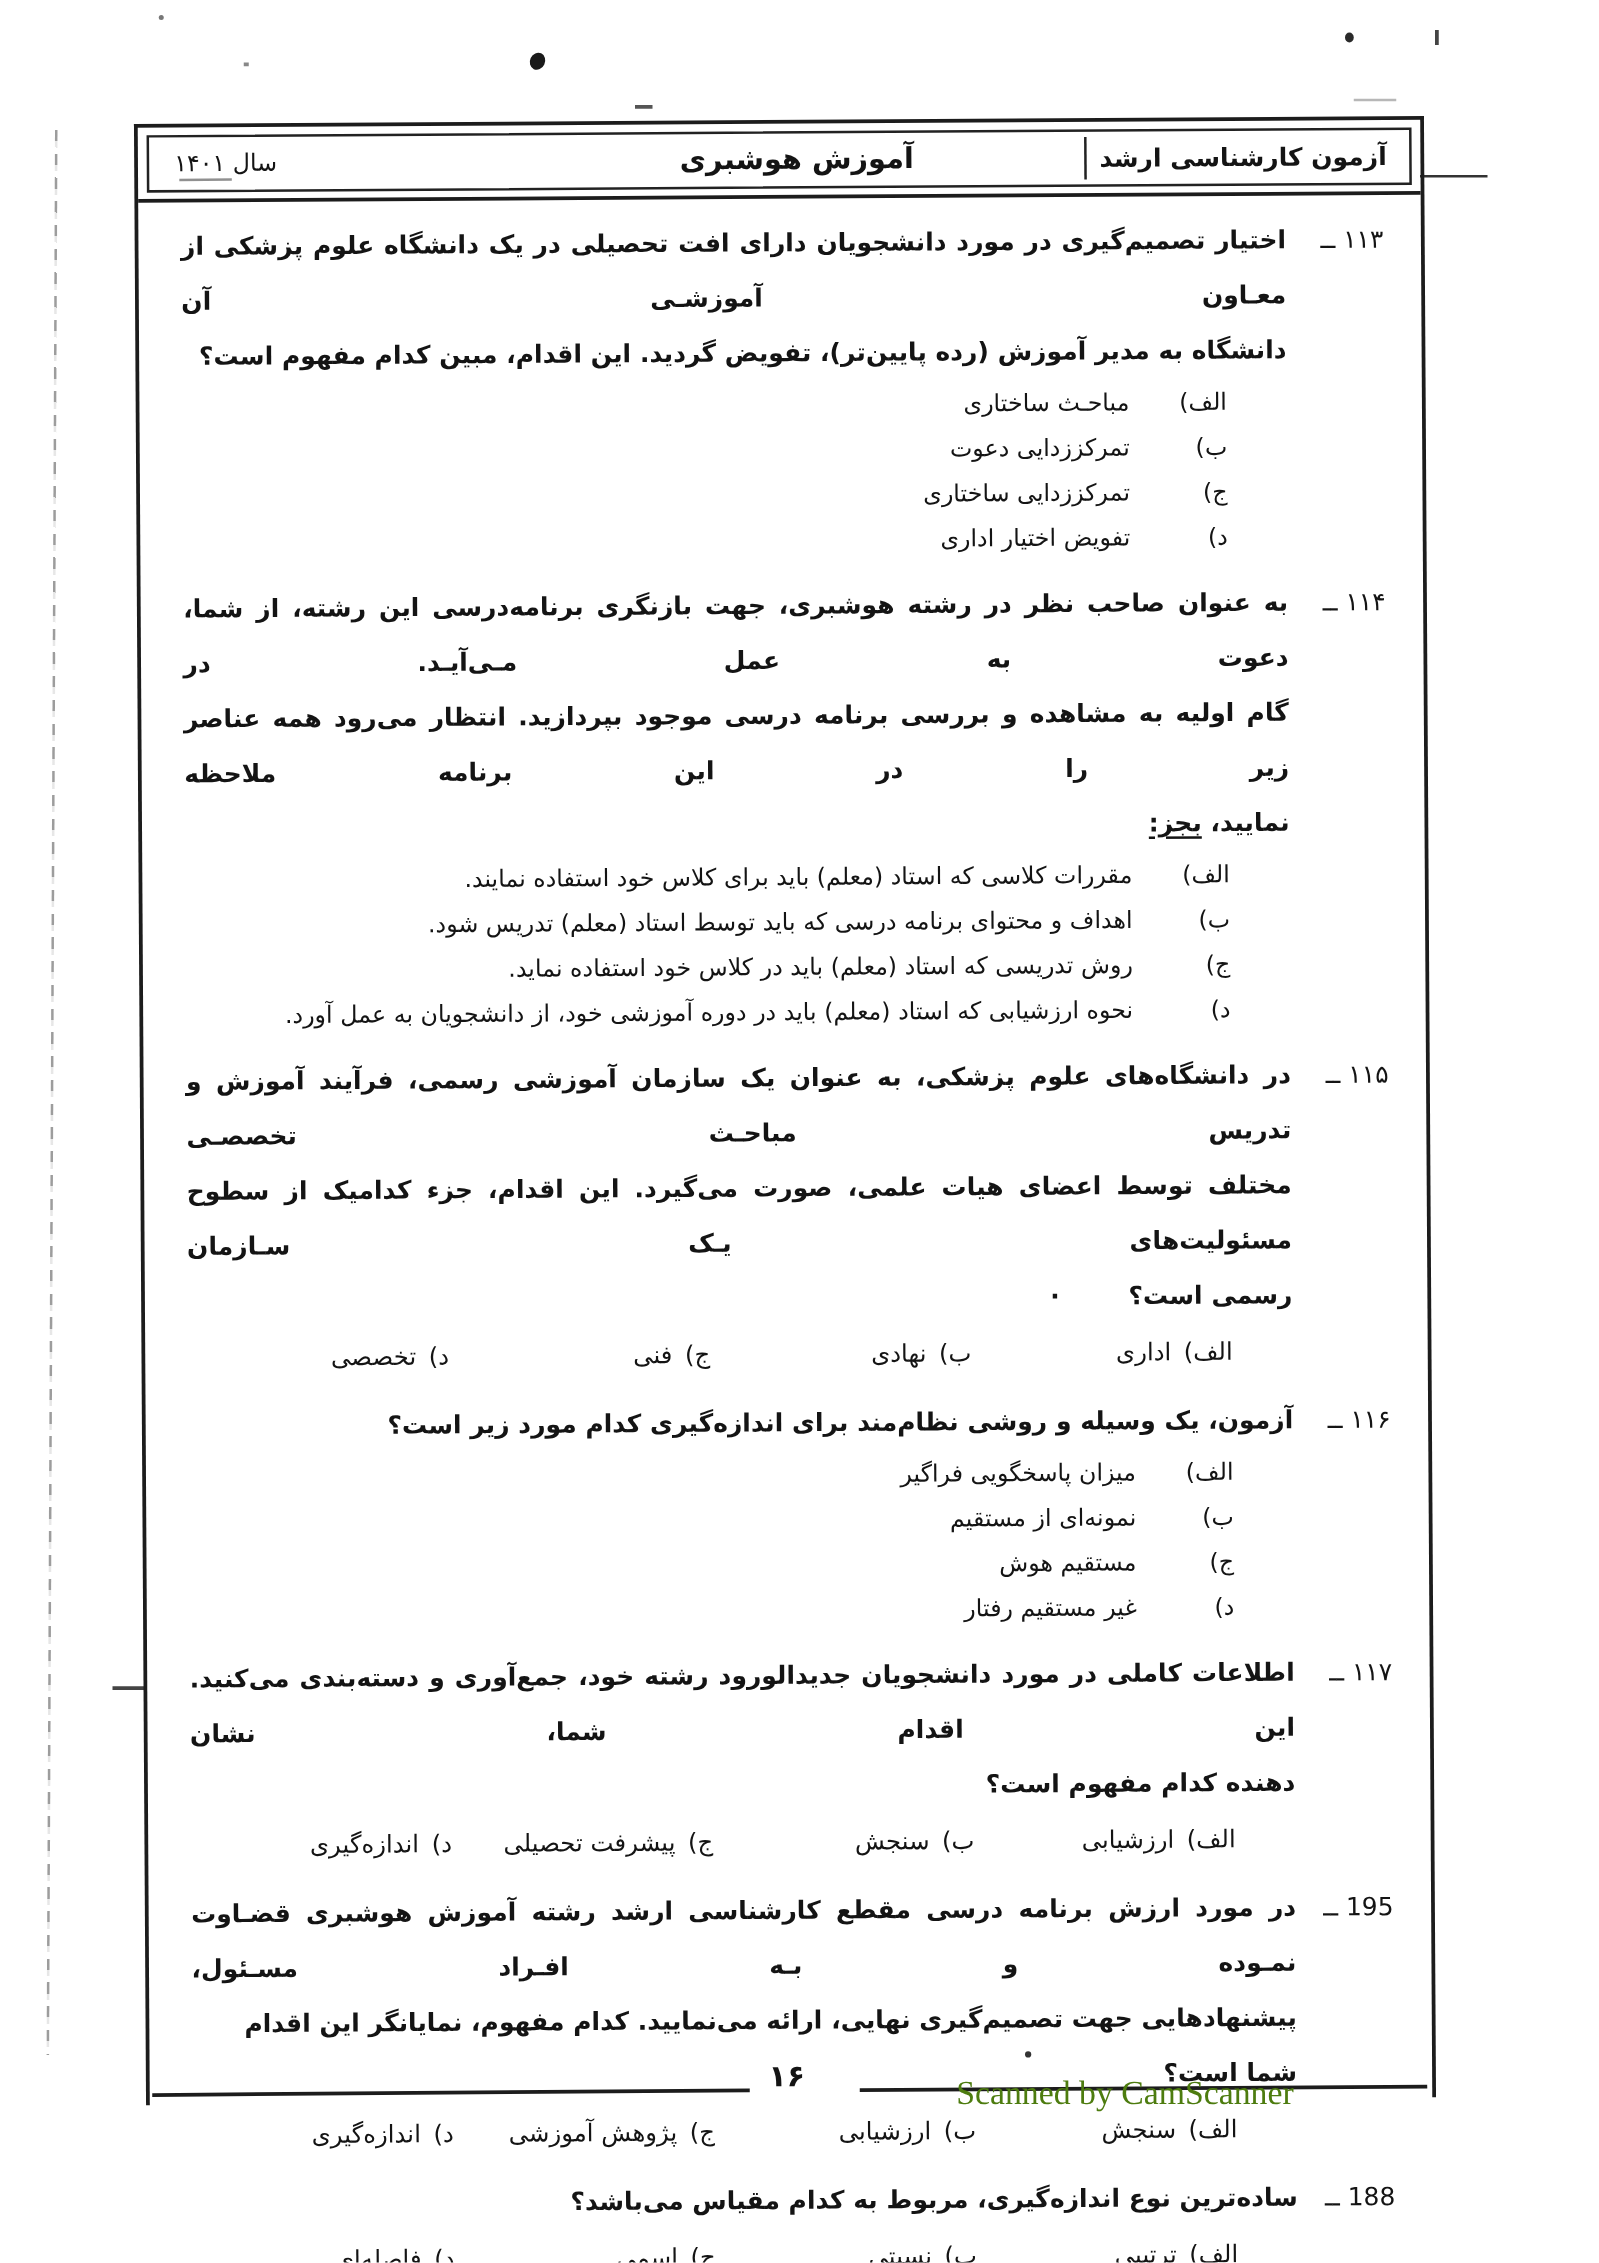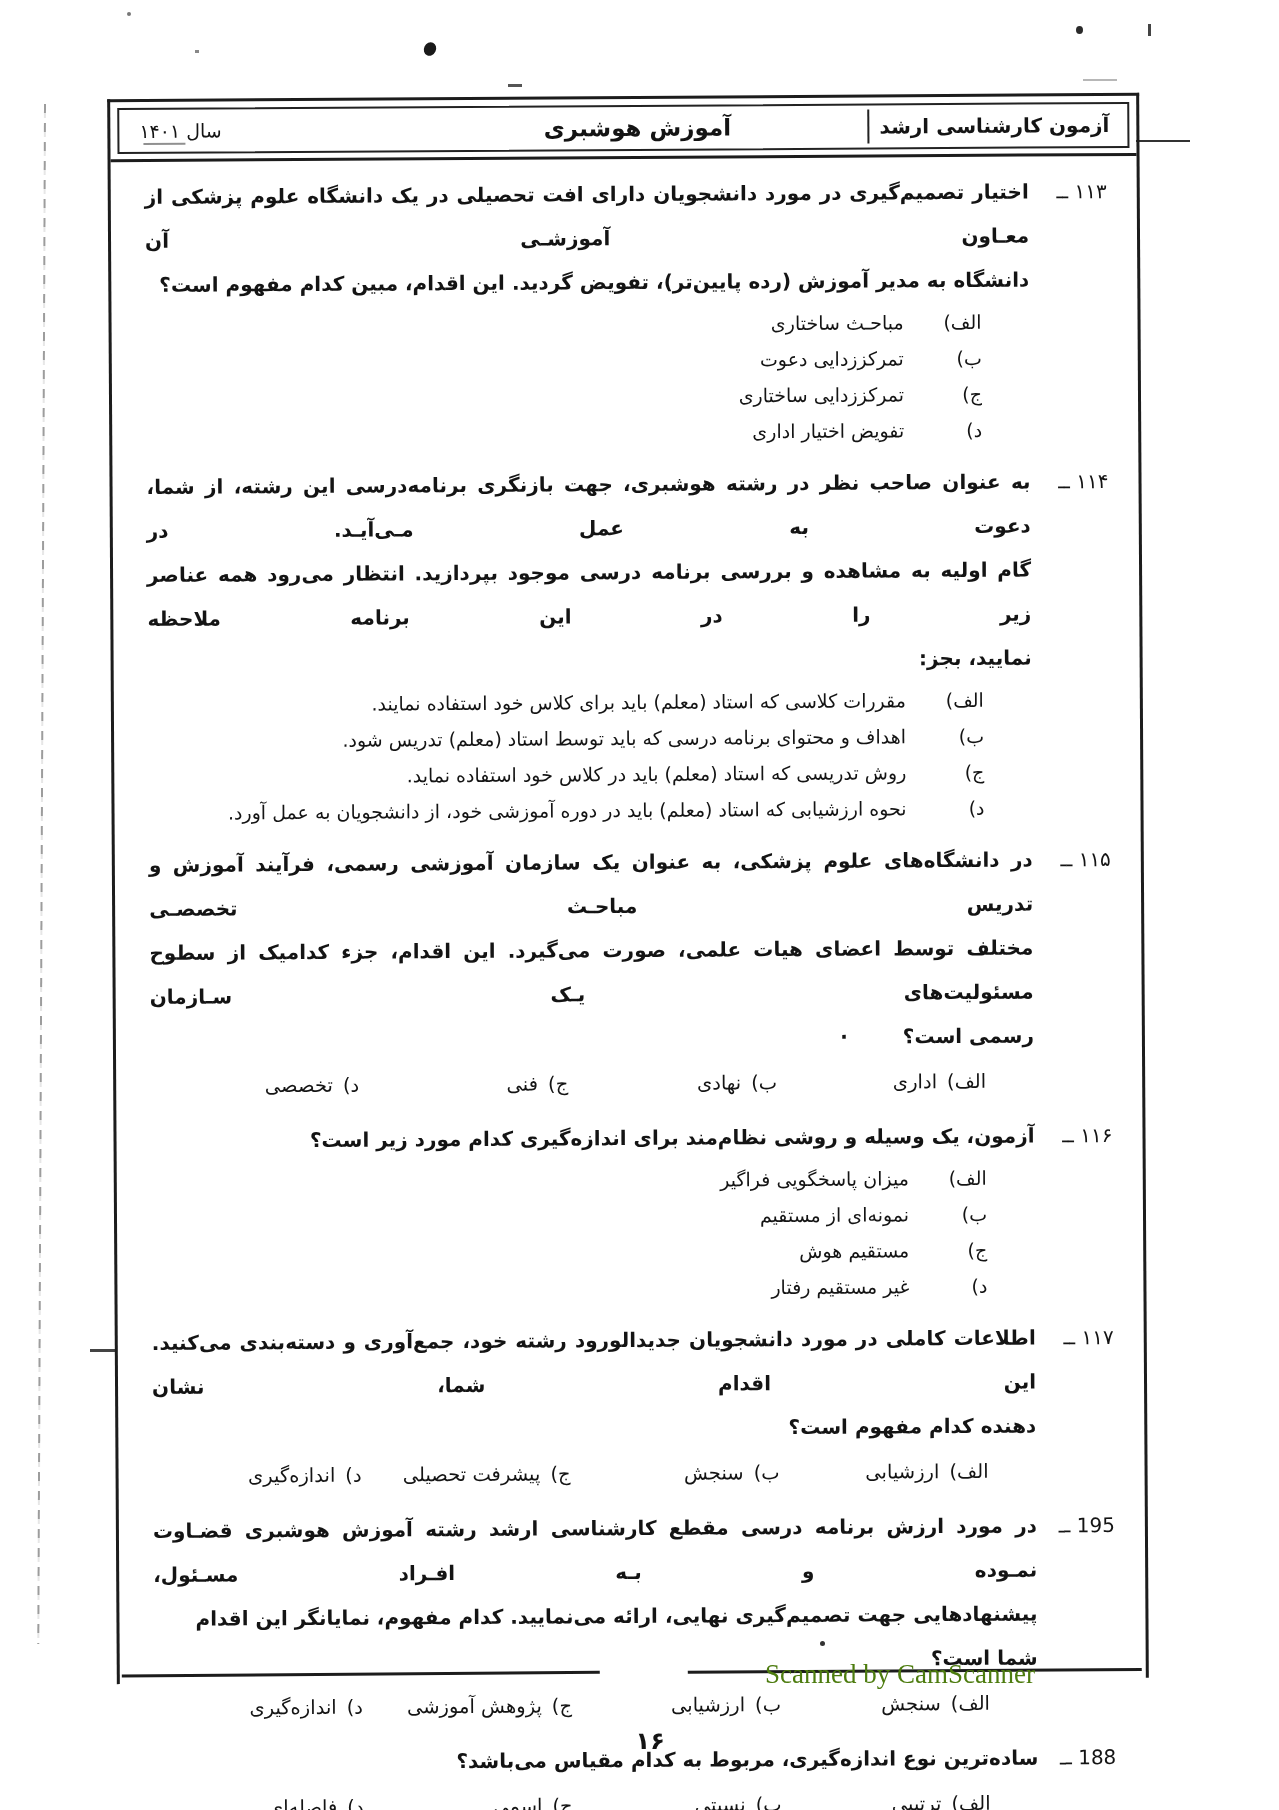--- a/index.html
+++ b/index.html
@@ -27,36 +27,36 @@
 
   
   .content{direction:rtl;padding:11px 30px 0 34px;}
   .q{position:relative;padding-right:78px;margin-top:12px;}
   .q:first-child{margin-top:2px;}
   .qnum{position:absolute;right:0;top:0;font-weight:normal;font-size:20px;
         line-height:44px;white-space:nowrap;}
   .sline{font-weight:bold;font-size:20px;line-height:44px;
          text-align:justify;text-align-last:justify;}
   .sline.end{text-align:right;text-align-last:right;}
-  .u{text-underline-offset:4px;}
+  .u{text-decoration:underline;text-underline-offset:4px;}
   .tdot{display:inline-block;margin-right:55px;font-weight:bold;}
 
   .opts{margin-right:48px;margin-top:2px;}
   .opt{display:flex;font-size:19px;line-height:36px;font-weight:normal;}
   .opt .lab{width:78px;flex:none;}
 
   .optrow{display:grid;grid-template-columns:repeat(4,1fr);
           margin-right:48px;margin-top:4px;font-size:19.5px;line-height:40px;}
   .optrow .lab2{margin-left:10px;}
 
   
   .bline{position:absolute;height:3px;background:#1c1c1c;top:1572px;}
   .bl-left{left:2px;width:478px;transform:rotate(-0.1deg);}
   .bl-right{left:568px;width:454px;}
-  .pageno{position:absolute;top:1628px;left:495px;width:70px;text-align:center;
+  .pageno{position:absolute;top:1548px;left:495px;width:70px;
           font-size:24px;font-weight:bold;}
 
   .watermark{position:absolute;left:765px;top:1659px;
              font-family:Liberation Serif, serif;font-size:27px;color:#4d7c0f;}
 
   .art{position:absolute;}
 </style>
 </head>
 <body>
 

